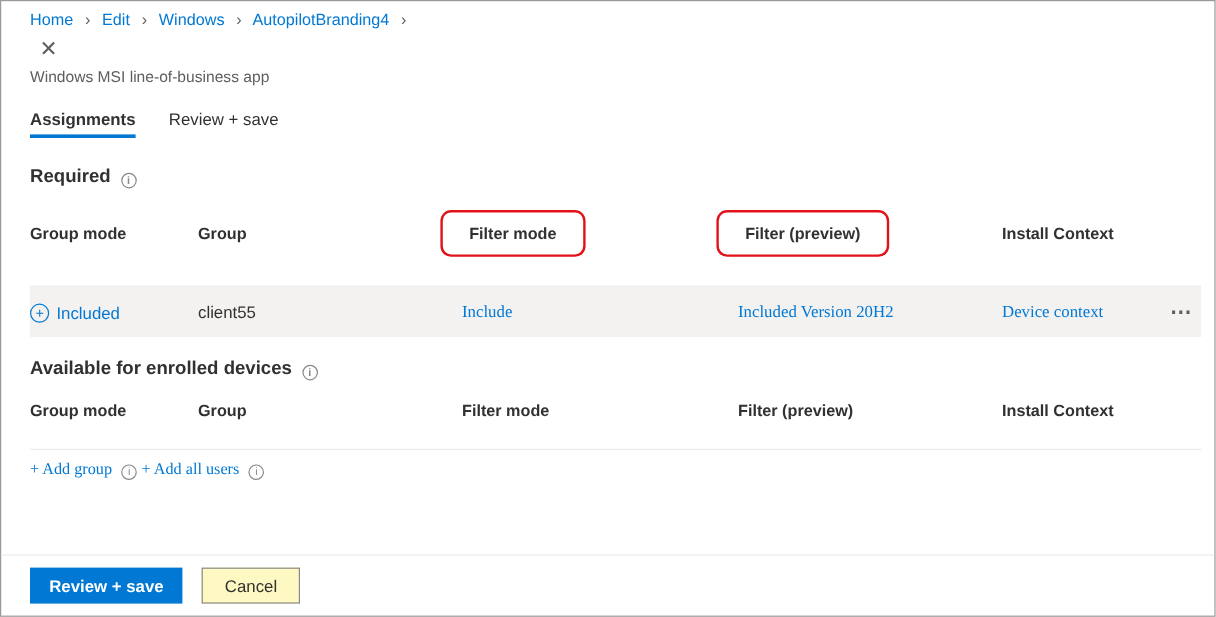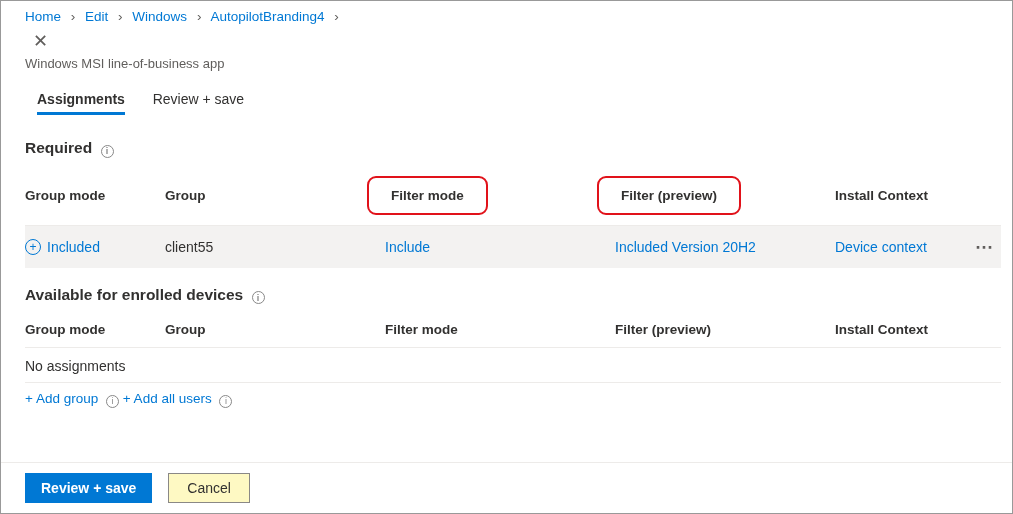--- a/index.html
+++ b/index.html
@@ -53,21 +53,21 @@
     color: #605e5c;
     cursor: pointer;
     padding: 4px 8px;
   }
   .subtitle {
     color: #605e5c;
     font-size: 13px;
     padding: 0 24px 14px;
   }
   .tabs {
-    padding: 0 36px;
+    padding: 0 24px;
     border-bottom: none;
   }
   .tab {
     display: inline-block;
     padding: 6px 0 8px;
     margin-right: 24px;
     font-size: 14px;
     color: #323130;
     cursor: pointer;
     position: relative;
@@ -101,31 +101,31 @@
   }
   table.grid {
     width: 100%;
     border-collapse: collapse;
     table-layout: fixed;
   }
   table.grid th {
     font-size: 13.5px;
     font-weight: 600;
     text-align: left;
-    padding: 10px 8px 10px 0;
+    padding: 10px 8px 24px 0;
     border-bottom: 1px solid #edebe9;
   }
   table.grid td {
     padding: 10px 8px 10px 0;
     font-size: 14px;
   }
   tr.row-highlight td {
     background: #f3f2f1;
   }
-  .link { color: #0078d4; cursor: pointer; }
+  .link { color: #0078d4; cursor: pointer; font-family: Liberation Serif, serif; }
   .included-pill {
     display: inline-flex; align-items: center; gap:6px;
     color: #0078d4;
   }
   .plus-circle {
     width:16px; height:16px; border:1.5px solid #0078d4; border-radius:50%;
     display:inline-flex; align-items:center; justify-content:center;
     color:#0078d4; font-size:12px; line-height:1;
   }
   .highlight-mark {
@@ -249,23 +249,20 @@
         </colgroup>
       <tbody>
           <tr>
         <th>Group mode</th>
         <th>Group</th>
         <th>Filter mode</th>
         <th>Filter (preview)</th>
         <th>Install Context</th>
         <th></th>
       </tr>
-      <tr class="no-assign">
-        <td colspan="6">No assignments</td>
-      </tr>
     </tbody>
       </table>
     <div class="add-links">
       <span class="link plus">+ Add group</span>
       <span class="info-icon">i</span>
       <span class="link plus">+ Add all users</span>
       <span class="info-icon">i</span>
     </div>
   </div>
 </div>

